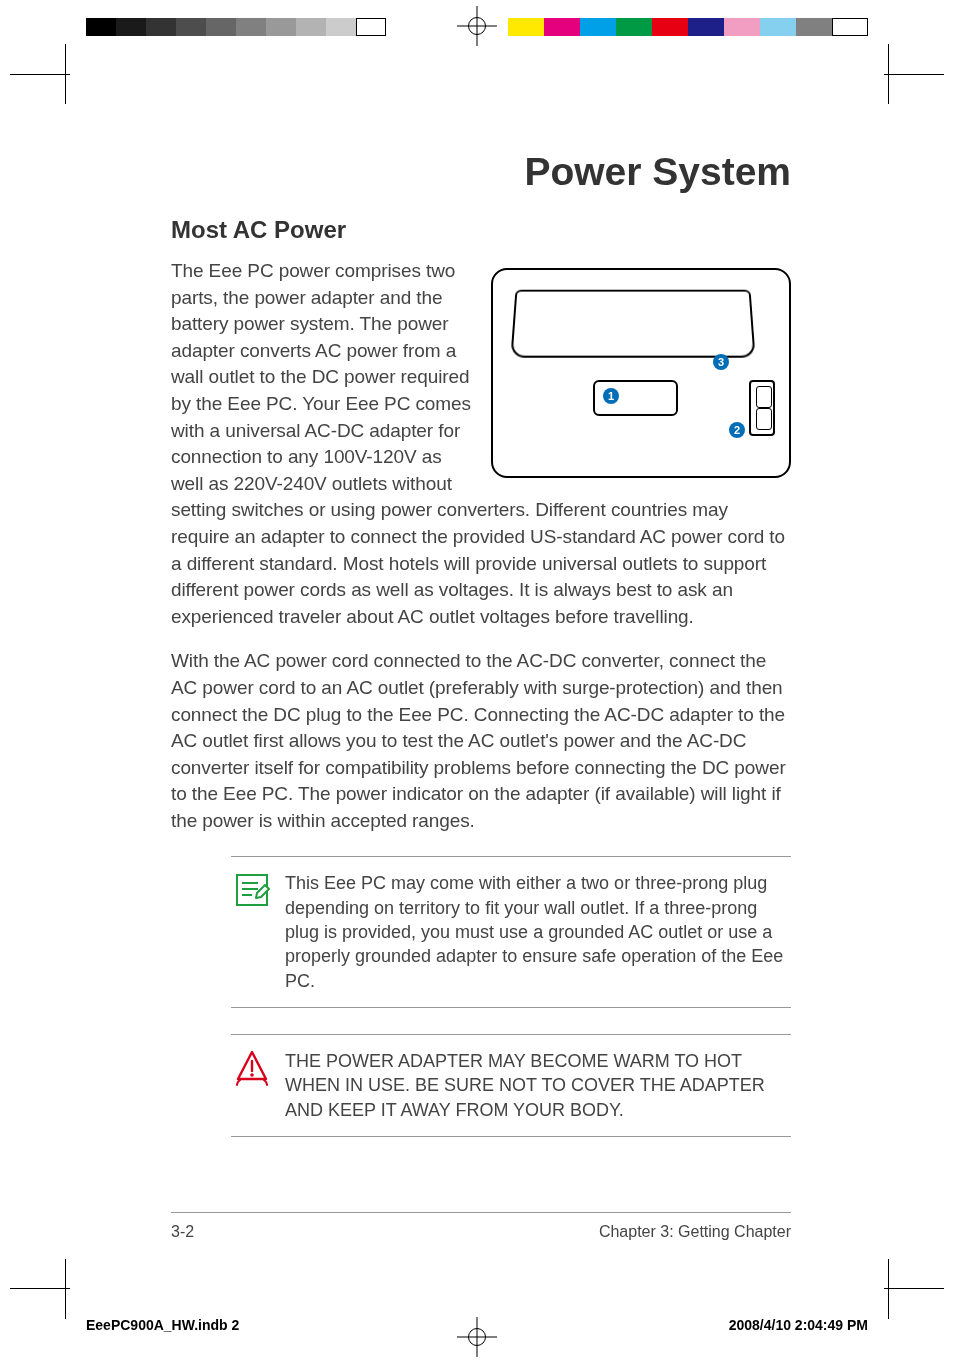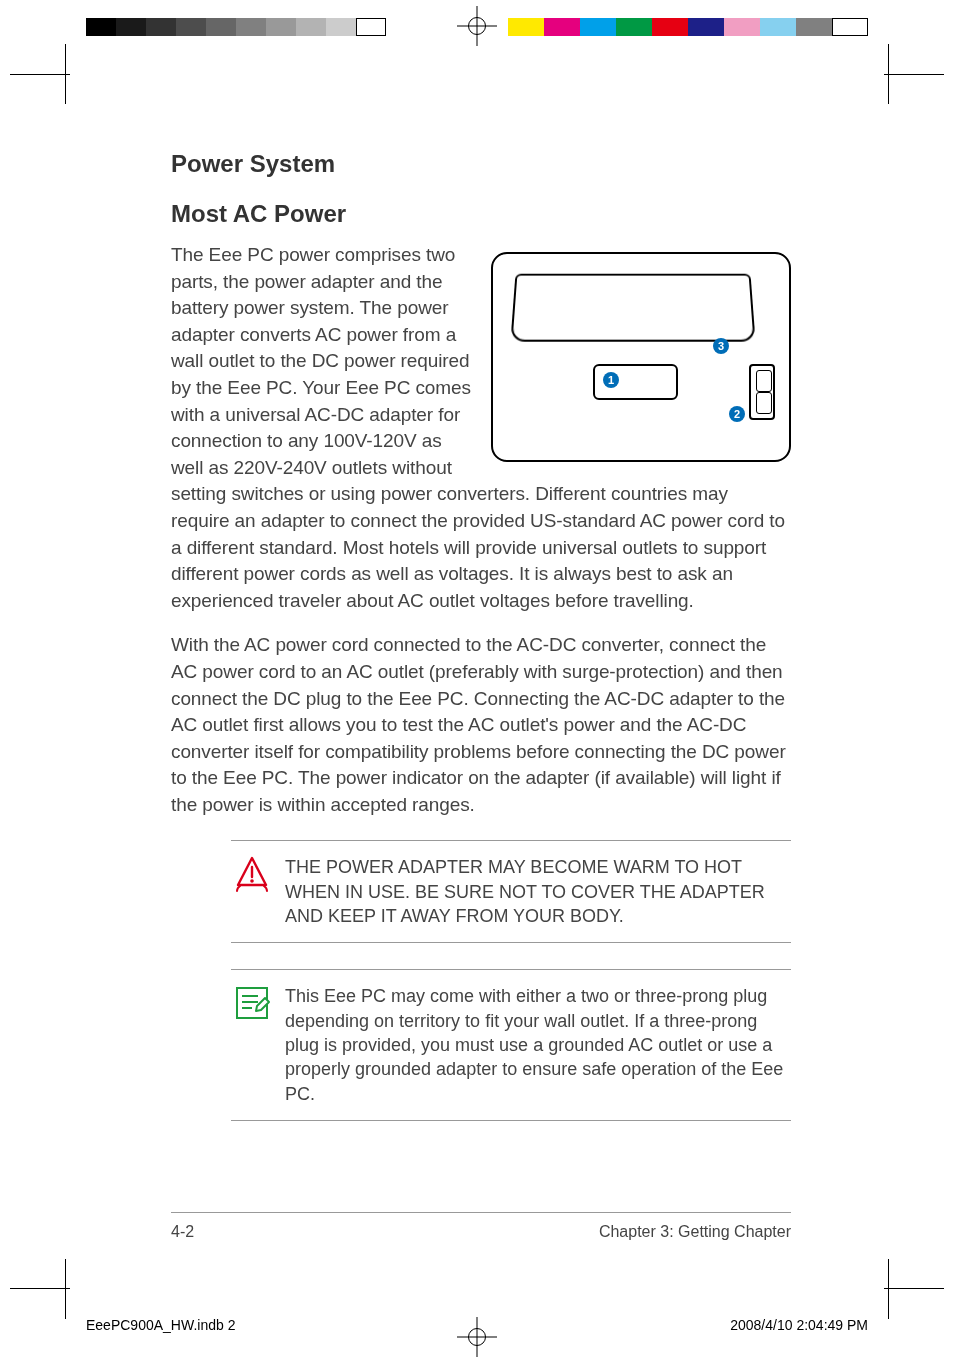--- a/index.html
+++ b/index.html
@@ -36,37 +36,37 @@
   .crop.tr { right:10px; top:44px; }
   .crop.bl { left:10px; bottom:44px; }
   .crop.br { right:10px; bottom:44px; }
   .crop.tl span.h{ left:0; top:30px; width:60px; height:1px;} .crop.tl span.v{ left:55px; top:0; width:1px; height:60px;}
   .crop.tr span.h{ right:0; top:30px; width:60px; height:1px;} .crop.tr span.v{ right:55px; top:0; width:1px; height:60px;}
   .crop.bl span.h{ left:0; bottom:30px; width:60px; height:1px;} .crop.bl span.v{ left:55px; bottom:0; width:1px; height:60px;}
   .crop.br span.h{ right:0; bottom:30px; width:60px; height:1px;} .crop.br span.v{ right:55px; bottom:0; width:1px; height:60px;}
 
   
   .content { position:absolute; left:171px; top:150px; width:620px; }
-  h1 { font-size:24px; font-weight:700; color:#333; margin-bottom:22px; }
+  h1 { font-size:39px; font-weight:700; color:#333; margin-bottom:22px;text-align:right; }
   h2 { font-size:24px; font-weight:700; color:#333; margin-bottom:14px; }
   p.body { font-size:19px; line-height:1.4; color:#444; letter-spacing:-0.1px; }
   p.body + p.body { margin-top:18px; }
 
   .float-fig { float:right; width:300px; height:210px; margin:10px 0 10px 18px; border:2px solid #000; border-radius:16px; position:relative; background:#fff; }
   .fig-num { position:absolute; width:16px; height:16px; border-radius:50%; background:#006db7; color:#fff; font-size:11px; font-weight:700; display:flex; align-items:center; justify-content:center; }
 
   .note { display:flex; align-items:flex-start; gap:14px; border-top:1px solid #999; border-bottom:1px solid #999; padding:14px 2px; margin-top:22px; width:560px; margin-left:60px; }
   .note + .note { margin-top:26px; }
   .note .icon { flex:0 0 38px; }
   .note p { font-size:18px; line-height:1.35; color:#444; }
 
   .footer { position:absolute; left:171px; width:620px; top:1212px; border-top:1px solid #999; padding-top:10px; display:flex; justify-content:space-between; font-size:16px; color:#444; }
 
   .slug { position:absolute; bottom:30px; left:86px; right:86px; display:flex; justify-content:space-between; font-size:14px; font-family: Arial, sans-serif; color:#000; }
-  .slug .shadow { text-shadow: 1px 0 0 #fff, -1px 0 0 #fff; font-weight:400; }
+  .slug .shadow { text-shadow: 1px 0 0 #fff, -1px 0 0 #fff; font-weight:700; }
 
   
   .device { position:absolute; left:20px; top:18px; width:240px; height:70px; border:2px solid #000; border-radius:6px 6px 14px 14px; transform:perspective(400px) rotateX(14deg); }
   .adapter { position:absolute; left:100px; top:110px; width:85px; height:36px; border:2px solid #000; border-radius:6px; }
   .outlet { position:absolute; right:14px; top:110px; width:26px; height:56px; border:2px solid #000; border-radius:4px; }
   .outlet::before,.outlet::after{content:"";position:absolute;left:5px;width:14px;height:20px;border:1.5px solid #000;border-radius:3px;}
   .outlet::before{top:4px;} .outlet::after{bottom:4px;}
 </style>
 </head>
 <body>
@@ -133,44 +133,44 @@
     </div>
 
     <p class="body">The Eee PC power comprises two parts, the power adapter and the battery power system. The power adapter converts AC power from a wall outlet to the DC power required by the Eee PC. Your Eee PC comes with a universal AC-DC adapter for connection to any 100V-120V as well as 220V-240V outlets without setting switches or using power converters. Different countries may require an adapter to connect the provided US-standard AC power cord to a different standard. Most hotels will provide universal outlets to support different power cords as well as voltages. It is always best to ask an experienced traveler about AC outlet voltages before travelling.</p>
     <p class="body" style="clear:none;">With the AC power cord connected to the AC-DC converter, connect the AC power cord to an AC outlet (preferably with surge-protection) and then connect the DC plug to the Eee PC. Connecting the AC-DC adapter to the AC outlet first allows you to test the AC outlet's power and the AC-DC converter itself for compatibility problems before connecting the DC power to the Eee PC. The power indicator on the adapter (if available) will light if the power is within accepted ranges.</p>
 
     <div style="clear:both;"></div>
 
     <div class="note">
       <div class="icon">
         <svg width="38" height="38" viewBox="0 0 38 38">
+          <rect x="4" y="4" width="30" height="30" fill="none" stroke="#1e9e3e" stroke-width="2"></rect>
+          <path d="M9 12 h16 M9 18 h16 M9 24 h10" stroke="#1e9e3e" stroke-width="2"></path>
+          <path d="M24 22 l8 -8 l4 4 l-8 8 l-5 1 z" fill="#fff" stroke="#1e9e3e" stroke-width="2" stroke-linejoin="round"></path>
+        </svg>
+      </div>
+      <p>This Eee PC may come with either a two or three-prong plug depending on territory to fit your wall outlet. If a three-prong plug is provided, you must use a grounded AC outlet or use a properly grounded adapter to ensure safe operation of the Eee PC.</p>
+    </div>
+
+    <div class="note">
+      <div class="icon">
+        <svg width="38" height="38" viewBox="0 0 38 38">
           <path d="M19 3 L33 30 H5 Z" fill="none" stroke="#d9001b" stroke-width="2.4" stroke-linejoin="round"></path>
           <line x1="19" y1="12" x2="19" y2="22" stroke="#d9001b" stroke-width="2.4" stroke-linecap="round"></line>
           <circle cx="19" cy="26" r="1.8" fill="#d9001b"></circle>
           <path d="M7 31 q-3 2 -3 5" fill="none" stroke="#d9001b" stroke-width="2" stroke-linecap="round"></path>
           <path d="M31 31 q3 2 3 5" fill="none" stroke="#d9001b" stroke-width="2" stroke-linecap="round"></path>
         </svg>
       </div>
       <p>THE POWER ADAPTER MAY BECOME WARM TO HOT WHEN IN USE. BE SURE NOT TO COVER THE ADAPTER AND KEEP IT AWAY FROM YOUR BODY.</p>
     </div>
-
-    <div class="note">
-      <div class="icon">
-        <svg width="38" height="38" viewBox="0 0 38 38">
-          <rect x="4" y="4" width="30" height="30" fill="none" stroke="#1e9e3e" stroke-width="2"></rect>
-          <path d="M9 12 h16 M9 18 h16 M9 24 h10" stroke="#1e9e3e" stroke-width="2"></path>
-          <path d="M24 22 l8 -8 l4 4 l-8 8 l-5 1 z" fill="#fff" stroke="#1e9e3e" stroke-width="2" stroke-linejoin="round"></path>
-        </svg>
-      </div>
-      <p>This Eee PC may come with either a two or three-prong plug depending on territory to fit your wall outlet. If a three-prong plug is provided, you must use a grounded AC outlet or use a properly grounded adapter to ensure safe operation of the Eee PC.</p>
-    </div>
   </div>
 
   <div class="footer">
-    <span>4-2</span>
+    <span>3-2</span>
     <span>Chapter 3: Getting Chapter</span>
   </div>
 
   <div class="slug">
     <span class="shadow">EeePC900A_HW.indb   2</span>
     <span class="shadow">2008/4/10   2:04:49 PM</span>
   </div>
 
 </div>
 

